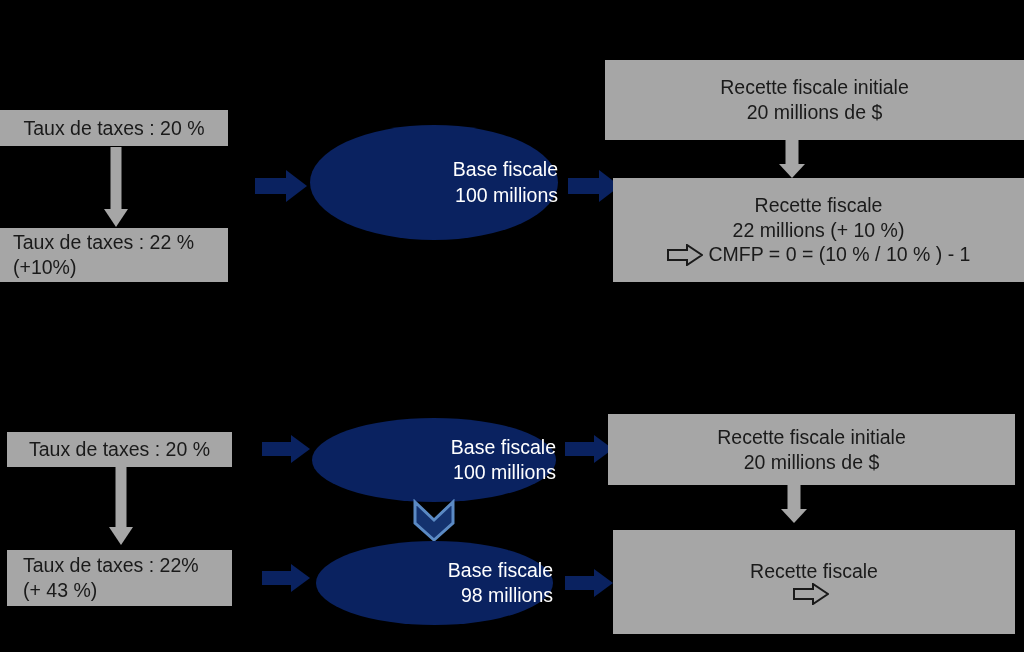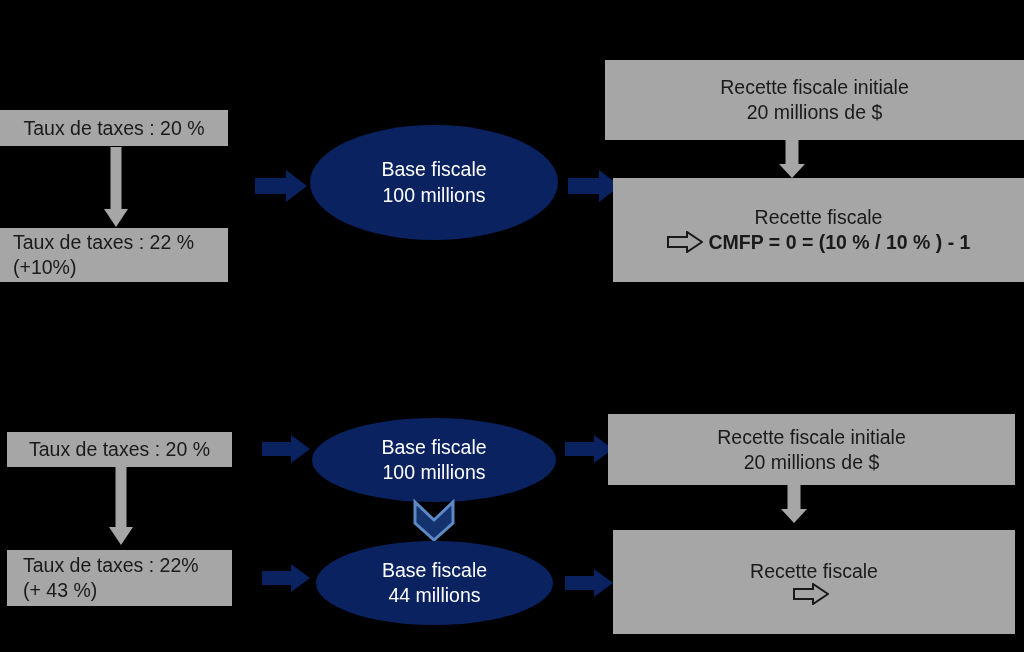--- a/index.html
+++ b/index.html
@@ -33,21 +33,21 @@
   .gbox .line   { white-space: pre; }
 
   
   .ellipse {
     position: absolute;
     background: #0a2260;
     border-radius: 50%;
     color: #ffffff;
     display: flex;
     flex-direction: column;
-    align-items: center;
+    align-items: flex-end;
     justify-content: center;
     text-align: center;
     font-size: 19.5px;
     line-height: 1.3;
   }
 
   
   .bluearrow {
     position: absolute;
     background: #0a2260;
@@ -92,21 +92,21 @@
     height: 0;
     border-left: solid transparent;
     border-right: solid transparent;
     border-top: solid #a6a6a6;
   }
 
   
   .cmfp-line {
     display: flex;
     align-items: center;
-    font-weight: bold;
+    font-weight: normal;
     white-space: pre;
   }
   .cmfp-line .outline-arrow {
     flex: 0 0 auto;
     margin-right: 6px;
     display: block;
   }
 
   
   .chevron { position: absolute; }
@@ -150,20 +150,21 @@
     <span class="line">20 millions de $</span>
   </div>
 
   <div class="grayarrow" style="left:775px; top:140px; width:34px; height:38px;">
     <div class="gshaft" style="width:13px; height:28px;"></div>
     <div class="ghead" style="border-left-width:13px; border-right-width:13px; border-top-width:14px;"></div>
   </div>
 
   <div class="gbox center" style="left:613px; top:178px; width:411px; height:104px;">
     <span class="line">Recette fiscale</span>
+    <span class="line">22 millions (+ 10 %)</span>
     <span class="cmfp-line">
       <svg class="outline-arrow" width="36" height="22" viewBox="0 0 36 22">
         <polygon points="1,6 20,6 20,1 35,11 20,21 20,16 1,16" fill="none" stroke="#1a1a1a" stroke-width="2" stroke-linejoin="miter"></polygon>
       </svg>
       <span>CMFP = 0 = (10 % / 10 % ) - 1</span>
     </span>
   </div>
 
   <div class="gbox center" style="left:7px; top:432px; width:225px; height:35px;">
     <span class="line">Taux de taxes : 20 %</span>
@@ -200,21 +201,21 @@
     </svg>
   </div>
 
   <div class="bluearrow" style="left:262px; top:564px; width:48px; height:28px;">
     <div class="shaft" style="left:0; top:7px; height:14px; width:29px; position:absolute; background:#0a2260;"></div>
     <div class="head" style="position:absolute; right:0; top:0; border-top-width:14px; border-bottom-width:14px; border-left-width:19px;"></div>
   </div>
 
   <div class="ellipse" style="left:316px; top:541px; width:237px; height:84px;">
     <span>Base fiscale</span>
-    <span>44 millions</span>
+    <span>98 millions</span>
   </div>
 
   <div class="bluearrow" style="left:565px; top:569px; width:48px; height:28px;">
     <div class="shaft" style="left:0; top:7px; height:14px; width:29px; position:absolute; background:#0a2260;"></div>
     <div class="head" style="position:absolute; right:0; top:0; border-top-width:14px; border-bottom-width:14px; border-left-width:19px;"></div>
   </div>
 
   <div class="gbox center" style="left:608px; top:414px; width:407px; height:71px;">
     <span class="line">Recette fiscale initiale</span>
     <span class="line">20 millions de $</span>

